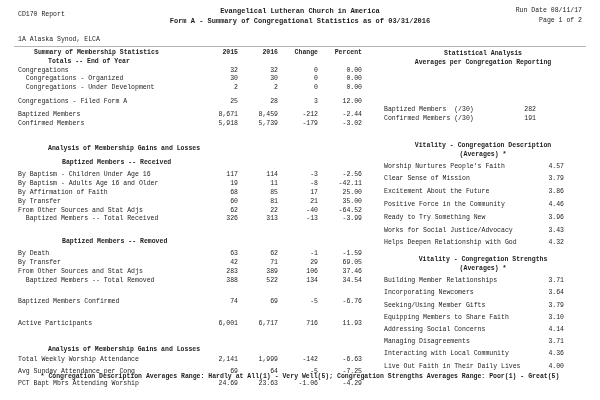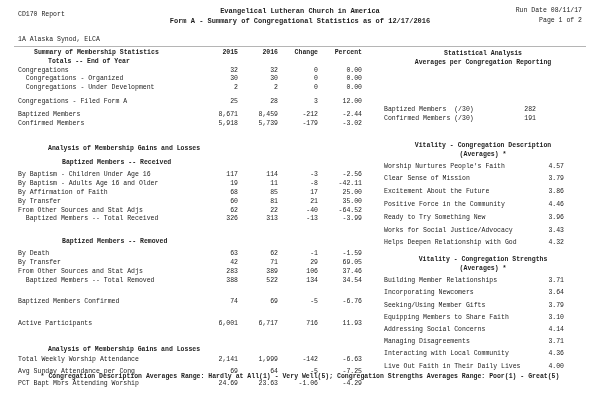--- a/index.html
+++ b/index.html
@@ -46,21 +46,21 @@
 </style>
 </head>
 <body>
 
 <div class="page">
 
   <div class="hdr">
     <div class="hdr-left">CD170 Report</div>
     <div class="hdr-center">
       <div>Evangelical Lutheran Church in America</div>
-      <div>Form A - Summary of Congregational Statistics as of 12/17/2016</div>
+      <div>Form A - Summary of Congregational Statistics as of 03/31/2016</div>
     </div>
     <div class="hdr-right">
       <div>Run Date 08/11/17</div>
       <div>Page 1 of 2</div>
     </div>
   </div>
   <div class="synod">1A Alaska Synod, ELCA</div>
   <div class="rule"></div>
 
   <div class="leftcol">

